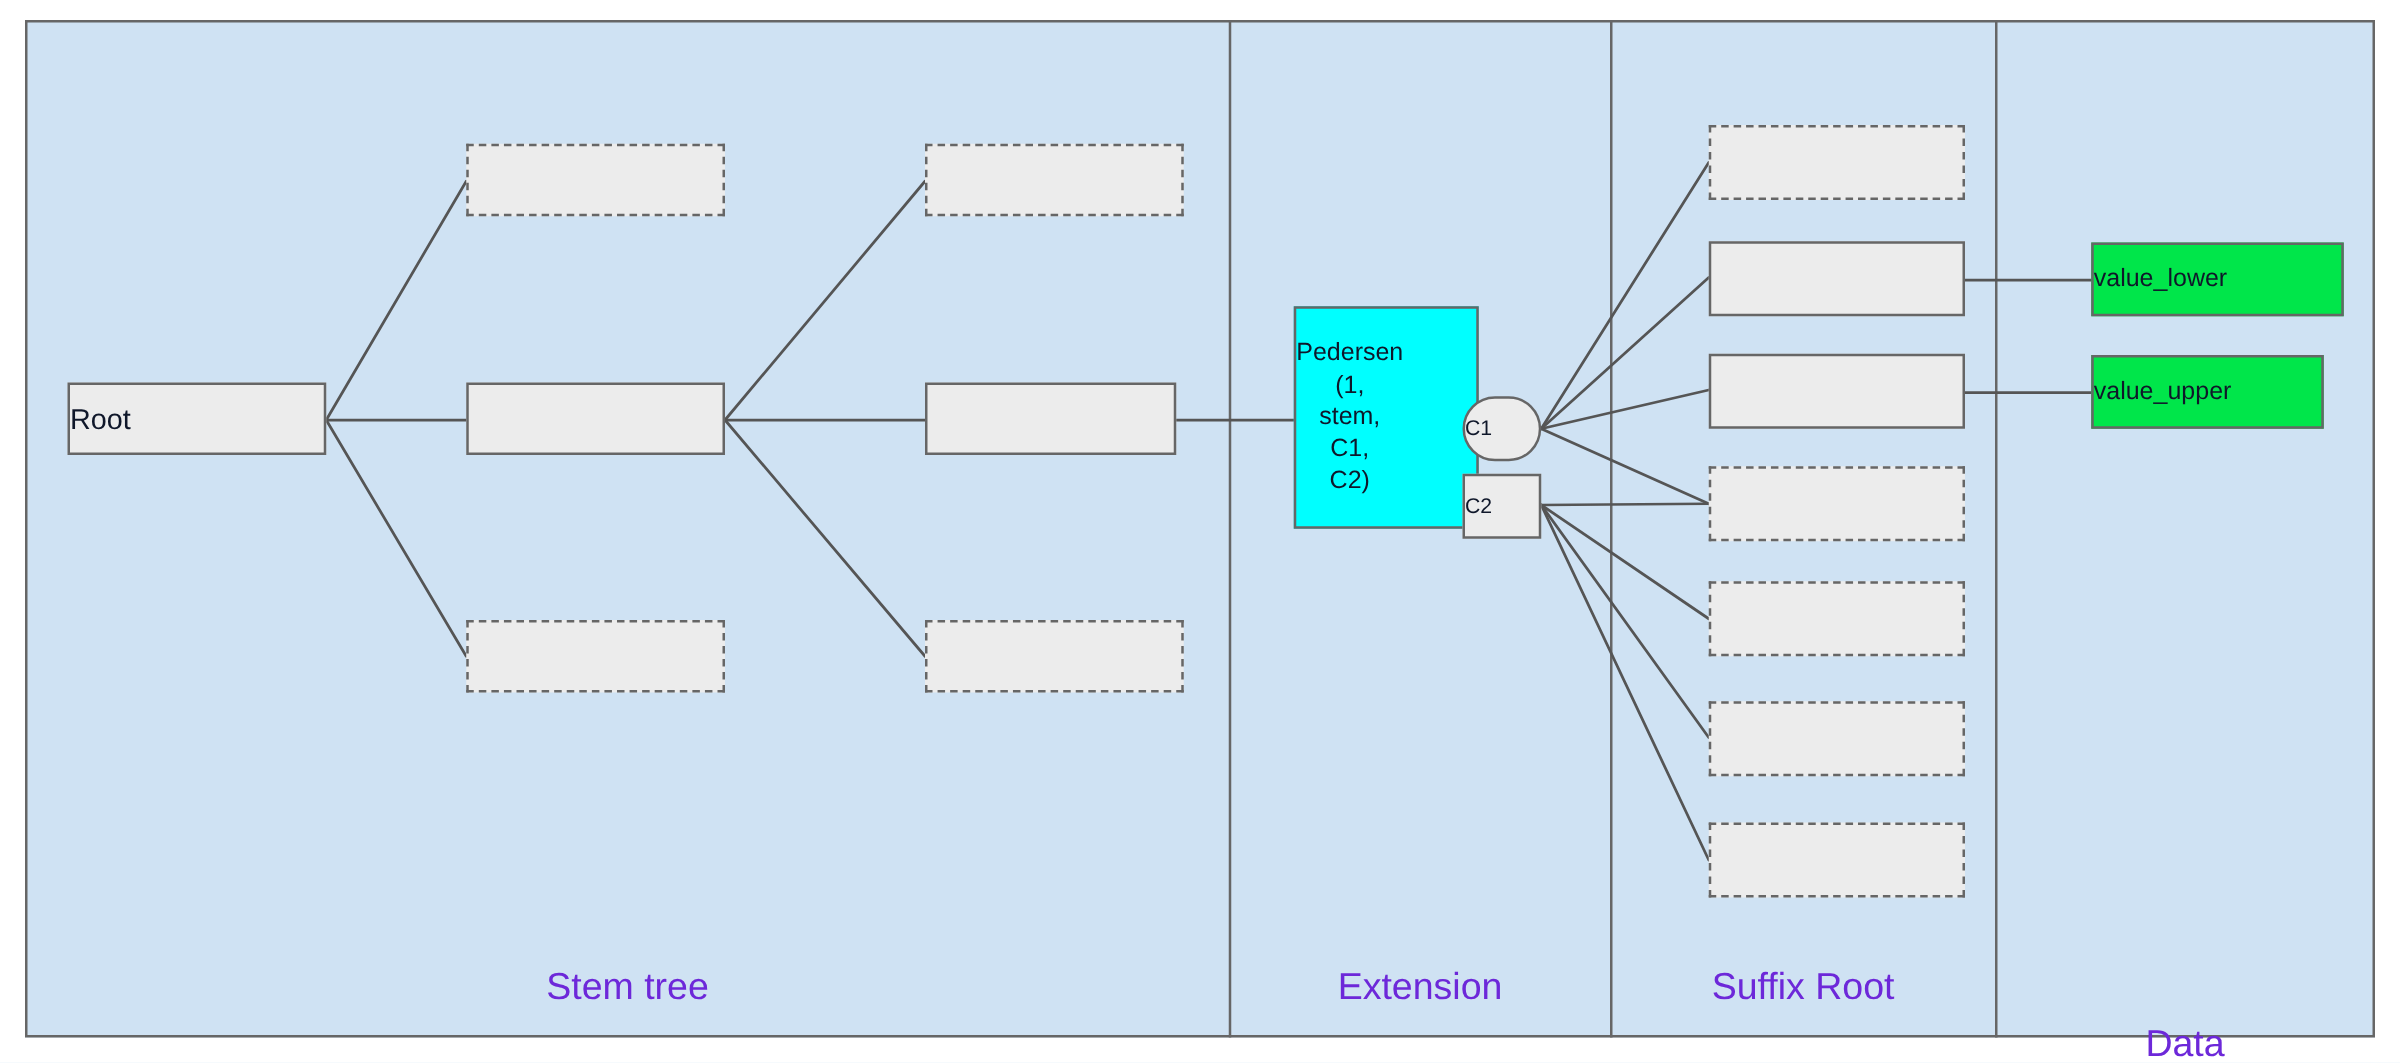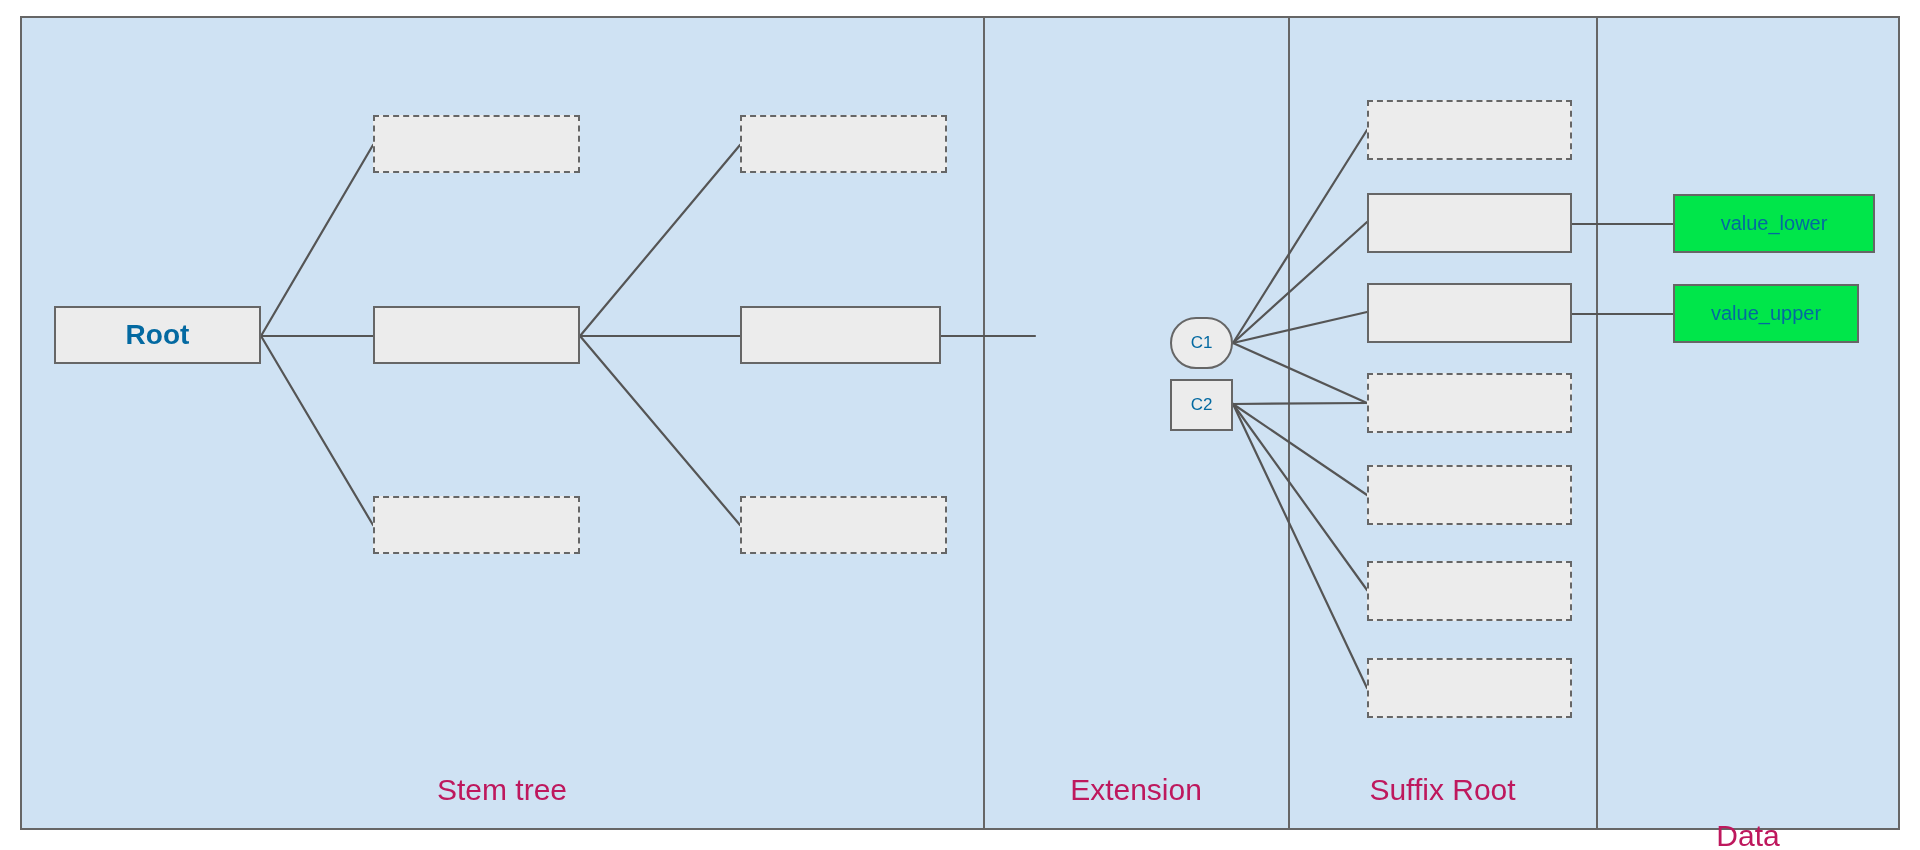--- a/index.html
+++ b/index.html
@@ -33,53 +33,52 @@
     top: 0;
     width: 2px;
     height: 100%;
     background: #666666;
   }
   
   .section-label {
     position: absolute;
     text-align: center;
     font-size: 30px;
-    color: #be185d;
+    color: #6d28d9;
     line-height: 1;
     white-space: nowrap;
     font-family: "Liberation Sans", sans-serif;
   }
   
   #links {
     position: absolute;
     left: 0; top: 0;
     width: 1920px;
     height: 850px;
     pointer-events: none;
   }
   
   .node {
     position: absolute;
     box-sizing: border-box;
     background: #ececec;
     border: 2px solid #666666;
     display: flex;
     align-items: center;
-    justify-content: center;
+    justify-content: flex-start;
     text-align: center;
-    color: #0369a1;
+    color: #0f172a;
     font-family: "Liberation Sans", sans-serif;
   }
   .node.dashed {
     border-style: dashed;
     border-width: 2px;
   }
   .node.root {
-    font-size: 28px;
-    font-weight: bold;
+    font-size: 23px;
   }
   .node.pedersen {
     background: #00ffff;
     font-size: 20px;
     line-height: 1.28;
     white-space: pre-line;
     z-index: 4;
   }
   .node.chunk {
     font-size: 17px;
@@ -146,20 +145,27 @@
   <div class="node dashed" style="left:740px; top:115px; width:207px; height:58px;">
     <span></span>
   </div>
   <div class="node" style="left:740px; top:306px; width:201px; height:58px;">
     <span></span>
   </div>
   <div class="node dashed" style="left:740px; top:496px; width:207px; height:58px;">
     <span></span>
   </div>
 
+  <div class="node pedersen" style="left:1035px; top:245px; width:148px; height:178px;">
+    <span>Pedersen
+(1,
+stem,
+C1,
+C2)</span>
+  </div>
   <div class="node chunk" style="left:1170px; top:317px; width:63px; height:52px;border-radius:26px;">
     <span>C1</span>
   </div>
   <div class="node chunk" style="left:1170px; top:379px; width:63px; height:52px;">
     <span>C2</span>
   </div>
 
   <div class="node dashed" style="left:1367px; top:100px; width:205px; height:60px;">
     <span></span>
   </div>

